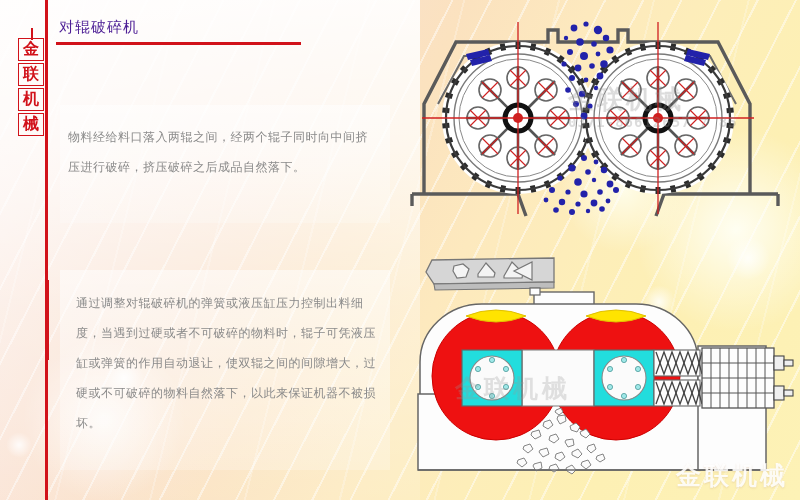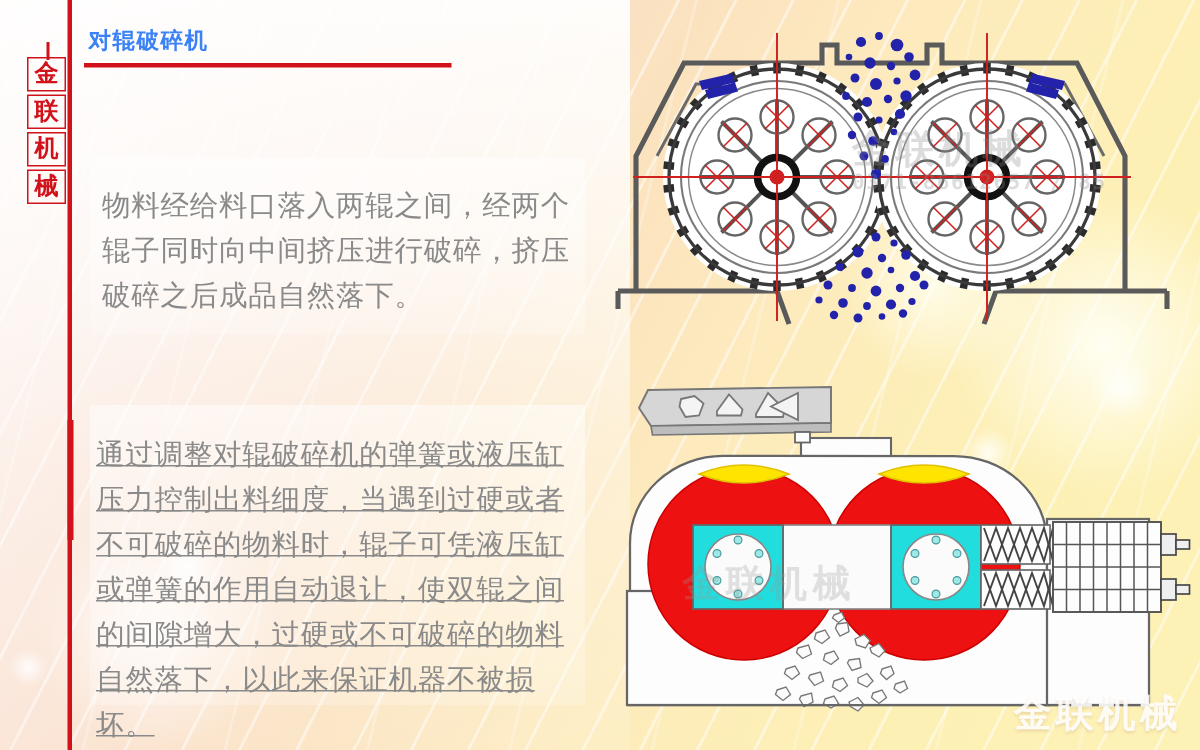--- a/index.html
+++ b/index.html
@@ -59,35 +59,35 @@
   
   .logo{position:absolute;left:18px;top:38px;width:26px;}
   .logo .tick{position:absolute;left:13px;top:-10px;width:2px;height:12px;background:#d1121a;}
   .logo .ch{
     width:26px;height:23px;margin-bottom:2px;border:1.6px solid #d1121a;
     color:#d1121a;font-size:16px;font-weight:bold;line-height:20px;text-align:center;
     box-sizing:border-box;font-family:"DejaVu Sans",sans-serif;
   }
 
   
-  .kicker{position:absolute;left:59px;top:18px;color:#3b82f6;font-size:15px;
-    font-weight:bold;letter-spacing:1px;font-family:"DejaVu Sans",sans-serif;}
+  .kicker{position:absolute;left:59px;top:18px;color:#4c1d95;font-size:15px;
+    font-weight:normal;letter-spacing:1px;font-family:"DejaVu Sans",sans-serif;}
   .hrule{position:absolute;left:56px;top:42px;width:245px;height:3px;background:#d1121a;}
   .title{position:absolute;left:57px;top:45px;color:#e2231a;font-size:52px;font-weight:bold;
     letter-spacing:2px;line-height:58px;font-family:"DejaVu Sans",sans-serif;
     text-shadow:2px 2px 0 rgba(190,20,20,.22);}
 
   
   .panel{position:absolute;background:linear-gradient(180deg,rgba(255,255,255,.52),rgba(255,255,255,.22));}
   .panel1{left:60px;top:105px;width:330px;height:118px;}
   .panel2{left:60px;top:270px;width:330px;height:200px;}
-  .ptext{position:absolute;color:#8a8a8a;font-size:19px;line-height:30px;
+  .ptext{position:absolute;color:#8a8a8a;font-size:12px;line-height:30px;
     letter-spacing:.5px;font-family:"DejaVu Sans",sans-serif;}
   .ptext1{left:68px;top:122px;width:312px;}
-  .ptext2{left:64px;top:288px;width:312px;text-decoration:underline;}
+  .ptext2{left:76px;top:288px;width:312px;}
   .p2-bar{position:absolute;left:45px;top:280px;width:4px;height:80px;background:#d1121a;}
 
   
   .diagram-top{position:absolute;left:408px;top:8px;width:388px;height:222px;}
   .diagram-bot{position:absolute;left:404px;top:236px;width:392px;height:256px;}
   .diagram-top svg,.diagram-bot svg{display:block;width:100%;height:100%;}
 
   
   .wm-top{position:absolute;left:568px;top:82px;width:220px;color:rgba(140,140,140,.30);
     font-size:26px;font-weight:bold;letter-spacing:3px;font-family:"DejaVu Sans",sans-serif;

